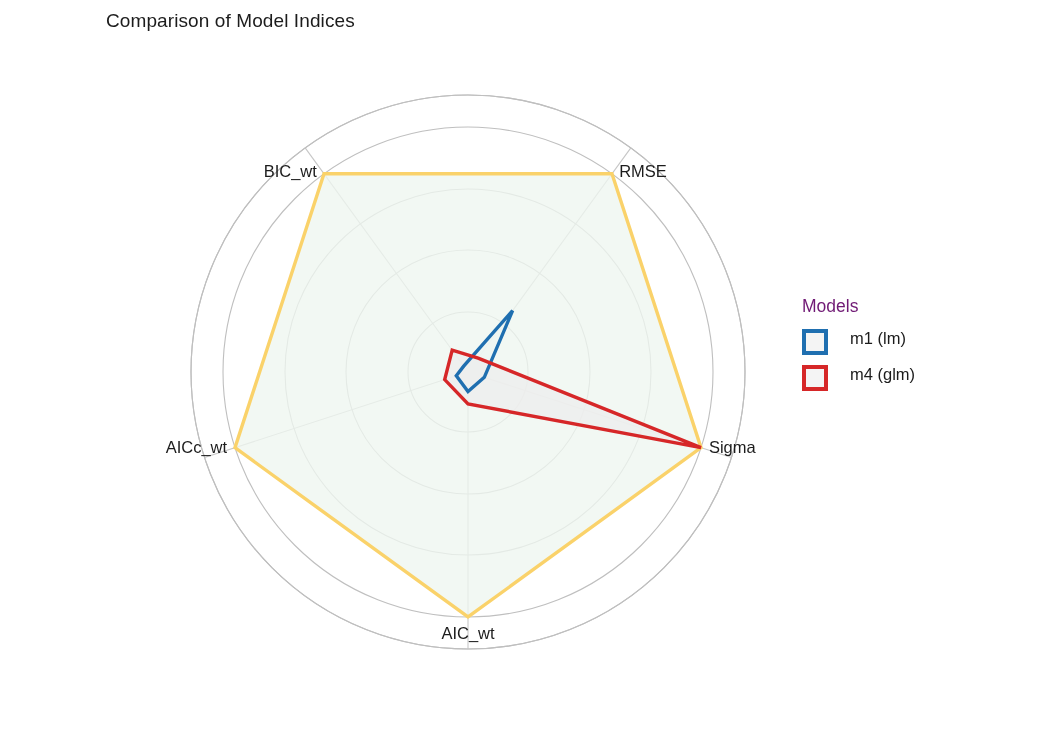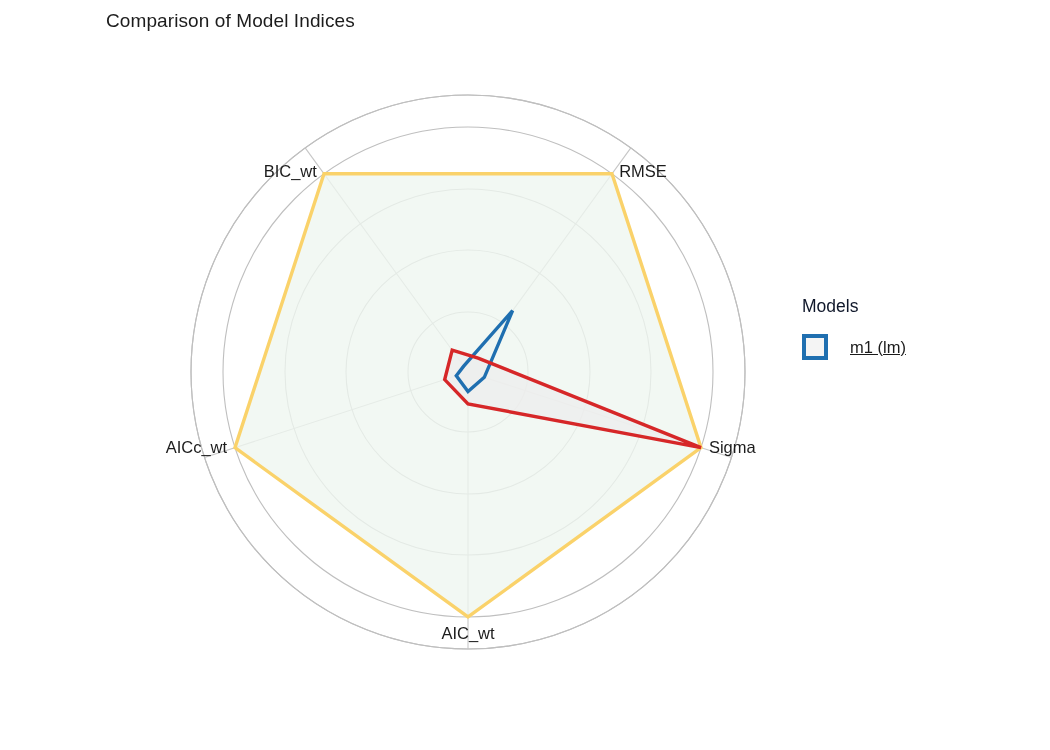--- a/index.html
+++ b/index.html
@@ -49,29 +49,27 @@
   }
   
   #legend {
     position: absolute;
     left: 802px;
     top: 296px;
     width: 215px;
   }
   #legend-title {
     font-size: 17.5px;
-    color: #0f172a;
+    color: #701a75;
     margin: 0 0 12px 0;
     font-weight: 400;
   }
   .legend-row {
     display: flex;
-    align-items: center;
     height: 36px;
-    text-decoration: underline;
   }
   .legend-swatch {
     width: 26px;
     height: 26px;
     box-sizing: border-box;
     border-style: solid;
     border-width: 4px;
     background: #f4f4f4;
     flex: 0 0 auto;
   }
@@ -120,16 +118,20 @@
       </g>
   </svg>
 
   <div id="legend">
     <div id="legend-title">Models</div>
     <div id="legend-rows">
         <div class="legend-row">
           <span class="legend-swatch" style="border-color: rgb(31, 111, 176);"></span>
           <span class="legend-label">m1 (lm)</span>
         </div>
+        <div class="legend-row">
+          <span class="legend-swatch" style="border-color: rgb(214, 39, 40);"></span>
+          <span class="legend-label">m4 (glm)</span>
+        </div>
       </div>
   </div>
 
 </div>
 
 </body></html>

